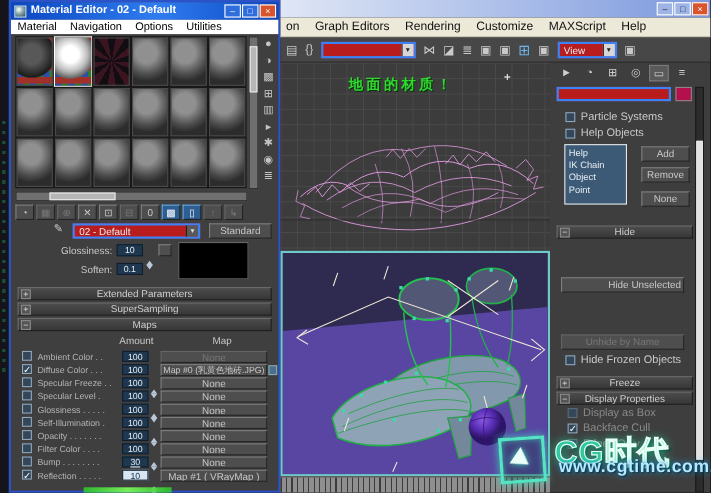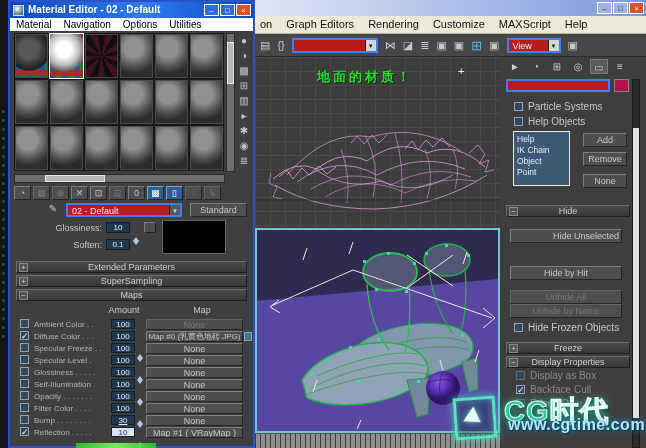--- a/index.html
+++ b/index.html
@@ -440,23 +440,21 @@
     <div>Point</div>
   </div>
   <div class="btn3d" style="position:absolute;left:83px;top:76px;width:44px;height:14px;line-height:12px;">Add</div>
   <div class="btn3d" style="position:absolute;left:83px;top:95px;width:44px;height:14px;line-height:12px;">Remove</div>
   <div class="btn3d" style="position:absolute;left:83px;top:117px;width:44px;height:14px;line-height:12px;">None</div>
 
   <div class="rollout" style="position:absolute;left:6px;top:148px;width:124px;height:12px;">
     <span class="pm">−</span>
     <span>Hide</span>
   </div>
-  <div class="btn3d" style="position:absolute;left:10px;top:172px;width:112px;height:14px;line-height:12px;padding-left:40px;">Hide Unselected</div>
-  <div class="btn3d" style="position:absolute;left:10px;top:209px;width:112px;height:14px;line-height:12px;">Hide by Hit</div>
-  <div class="btn3d dis" style="position:absolute;left:10px;top:233px;width:112px;height:14px;line-height:12px;">Unhide All</div>
+  <div class="btn3d" style="position:absolute;left:10px;top:195px;width:112px;height:14px;line-height:12px;padding-left:40px;">Hide Unselected</div>
   <div class="btn3d dis" style="position:absolute;left:10px;top:247px;width:112px;height:14px;line-height:12px;">Unhide by Name</div>
   <div class="cb off" style="position:absolute;left:14px;top:266px;"></div>
   <div class="cp-label" style="position:absolute;left:28px;top:265px;">Hide Frozen Objects</div>
 
   <div class="rollout" style="position:absolute;left:6px;top:285px;width:124px;height:12px;">
     <span class="pm">+</span>
     <span>Freeze</span>
   </div>
   <div class="rollout" style="position:absolute;left:6px;top:299px;width:124px;height:12px;">
     <span class="pm">−</span>

